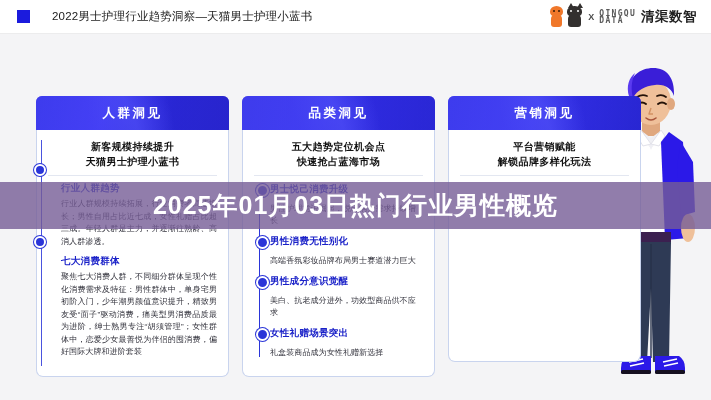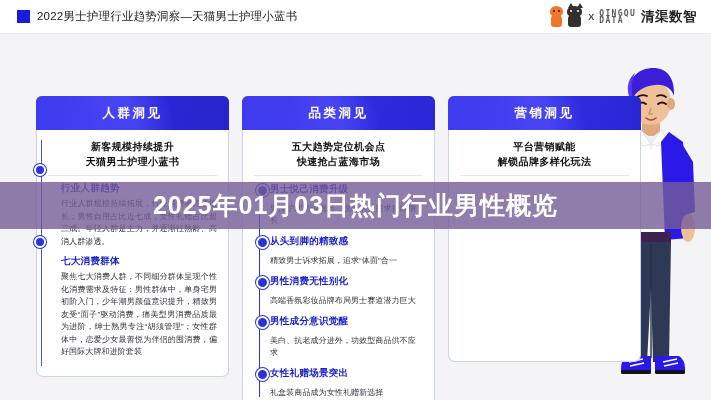--- a/index.html
+++ b/index.html
@@ -19,21 +19,21 @@
   .topbar{
     position:absolute;left:0;top:0;width:711px;height:33px;
     background:#ffffff;
     display:flex;align-items:center;
     border-bottom:1px solid #ececed;
   }
   .tb-square{
     width:13px;height:13px;background:#1b1bdd;margin-left:17px;flex:0 0 auto;
   }
   .tb-title{
-    margin-left:7px;font-size:11.5px;color:#1a1a1a;letter-spacing:.2px;
+    margin-left:22px;font-size:11.5px;color:#1a1a1a;letter-spacing:.2px;
     white-space:nowrap;font-weight:500;
   }
   .tb-right{
     margin-left:auto;margin-right:14px;display:flex;align-items:center;gap:5px;
   }
   .mascots{display:flex;align-items:flex-end;gap:1px;}
   .mascot-a,.mascot-b{position:relative;width:17px;height:21px;}
   .mascot-a .head{position:absolute;left:2px;top:0;width:13px;height:11px;border-radius:50% 50% 45% 45%;background:#f0772a;}
   .mascot-a .body{position:absolute;left:3px;top:9px;width:11px;height:12px;border-radius:4px 4px 3px 3px;background:#f0772a;}
   .mascot-a .eye{position:absolute;top:4px;width:2px;height:2px;border-radius:50%;background:#3a1a05;}
@@ -258,24 +258,20 @@
           <div>五大趋势定位机会点</div>
           <div>快速抢占蓝海市场</div>
         </div>
         <div class="divider"></div>
         <div class="timeline">
           <div class="tl-item">
             <div class="tl-title">男士悦己消费升级</div>
             <div class="tl-desc">男性护理意识崛起，悦己消费需求持续增长</div>
           </div>
           <div class="tl-item">
-            <div class="tl-title">从头到脚的精致感</div>
-            <div class="tl-desc">精致男士诉求拓展，追求“体面”合一</div>
-          </div>
-          <div class="tl-item">
             <div class="tl-title">男性消费无性别化</div>
             <div class="tl-desc">高端香氛彩妆品牌布局男士赛道潜力巨大</div>
           </div>
           <div class="tl-item">
             <div class="tl-title">男性成分意识觉醒</div>
             <div class="tl-desc">美白、抗老成分进外，功效型商品供不应求</div>
           </div>
           <div class="tl-item">
             <div class="tl-title">女性礼赠场景突出</div>
             <div class="tl-desc">礼盒装商品成为女性礼赠新选择</div>

